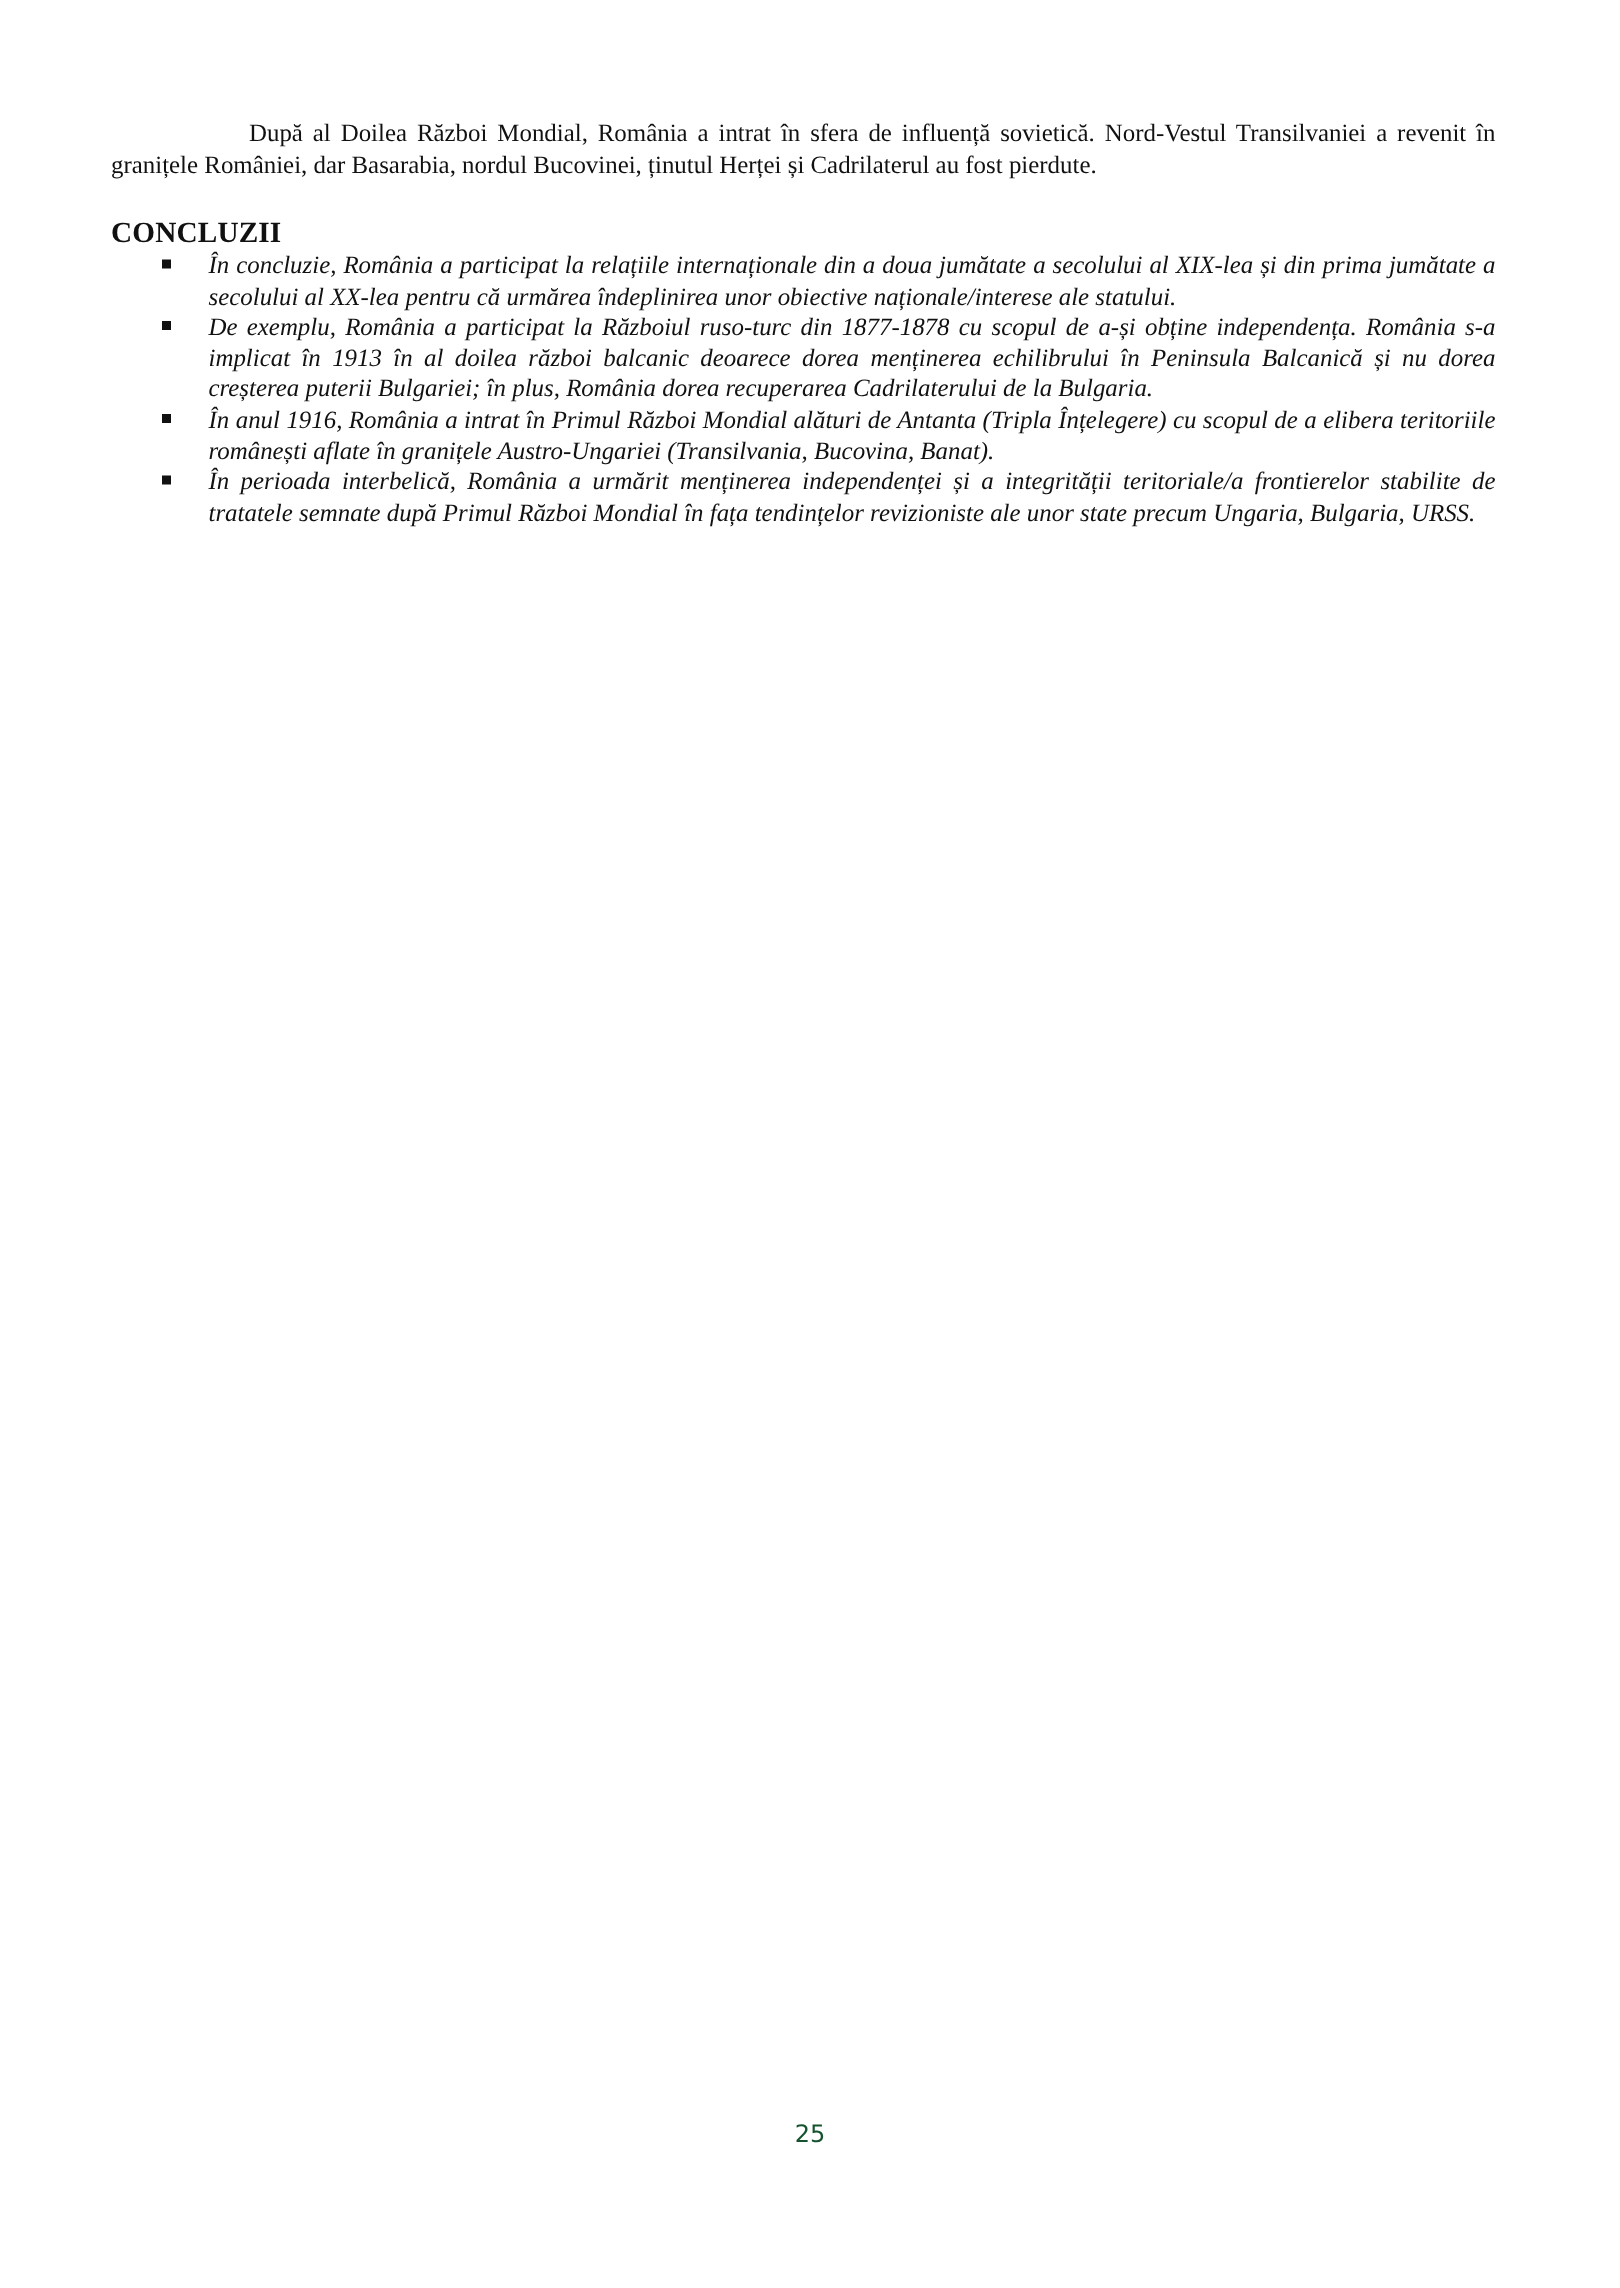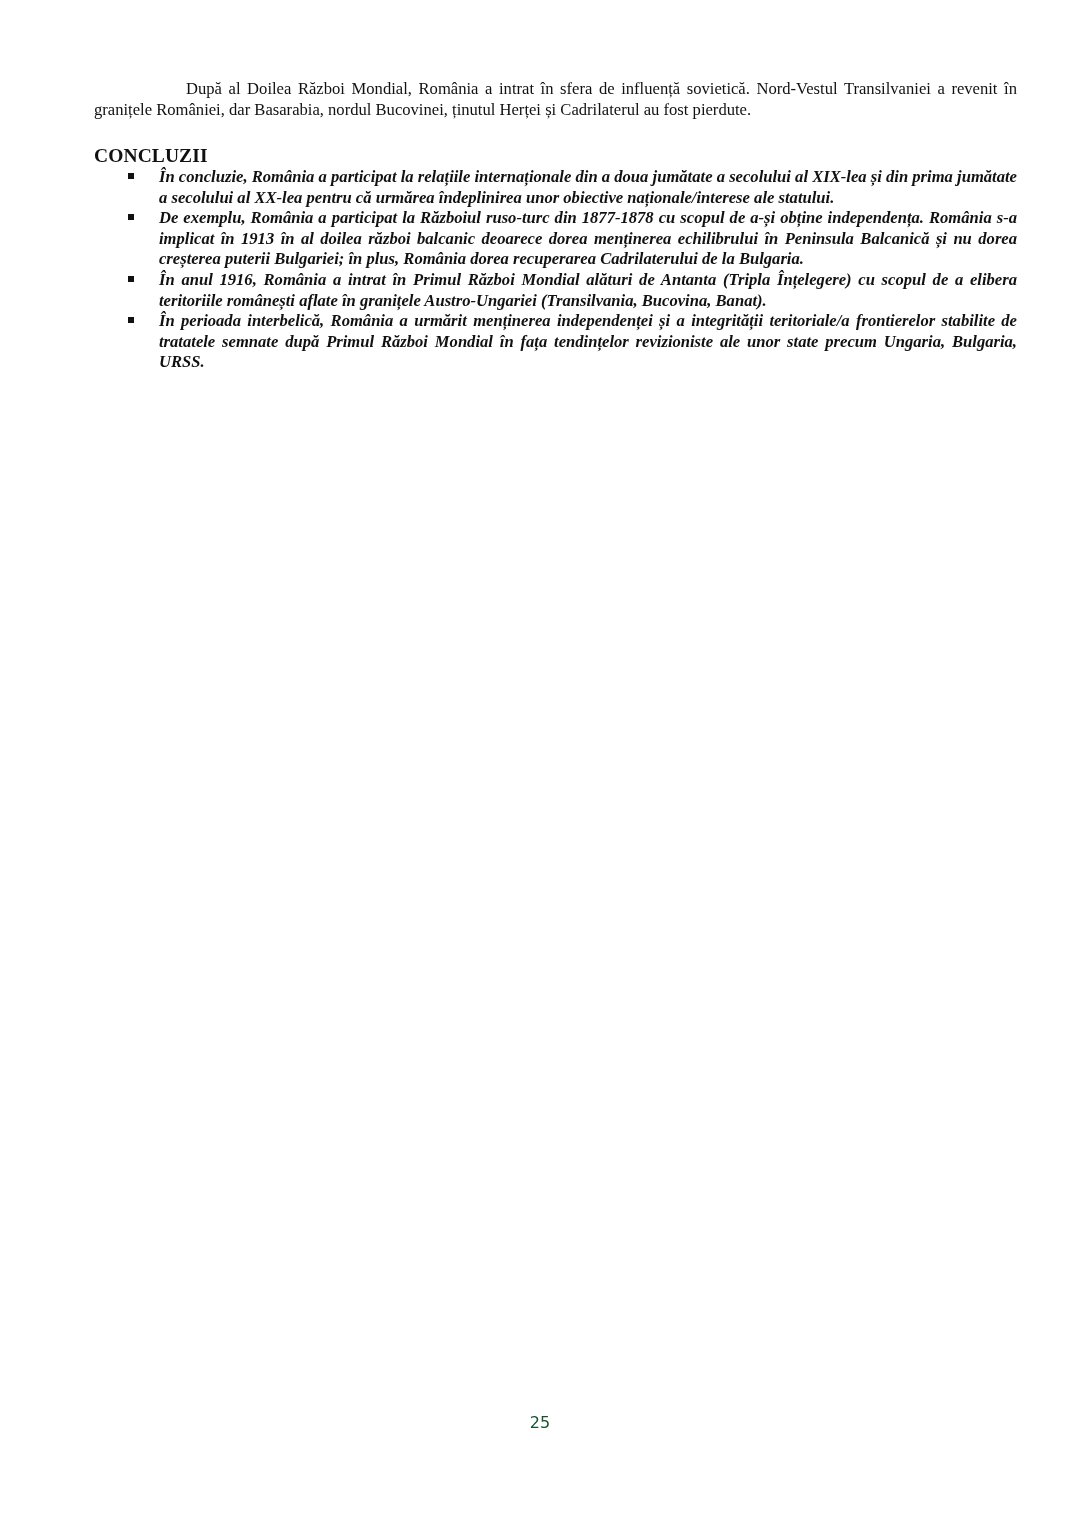--- a/index.html
+++ b/index.html
@@ -9,21 +9,21 @@
     }
     body {
       width: 1080px;
       height: 1525px;
       position: relative;
       overflow: hidden;
       color: #111111;
     }
     .page {
       position: absolute;
-      left: 94px;
+      left: 74px;
       top: 78px;
       width: 923px;
       font-family: "Liberation Serif", serif;
     }
     .intro {
       font-size: 16.6px;
       line-height: 21px;
       text-align: justify;
       text-indent: 92px;
       margin: 0;
@@ -36,21 +36,21 @@
       letter-spacing: 0.1px;
     }
     .bullets {
       list-style: none;
       margin: 0;
       padding: 0;
     }
     .bullet {
       position: relative;
       padding-left: 65px;
-      font-weight: bold;
+      font-weight: normal;
       font-style: italic;
       font-size: 16.6px;
       line-height: 20.6px;
       text-align: justify;
     }
     .bullet-mark {
       position: absolute;
       left: 34px;
       top: 6px;
       width: 6px;

